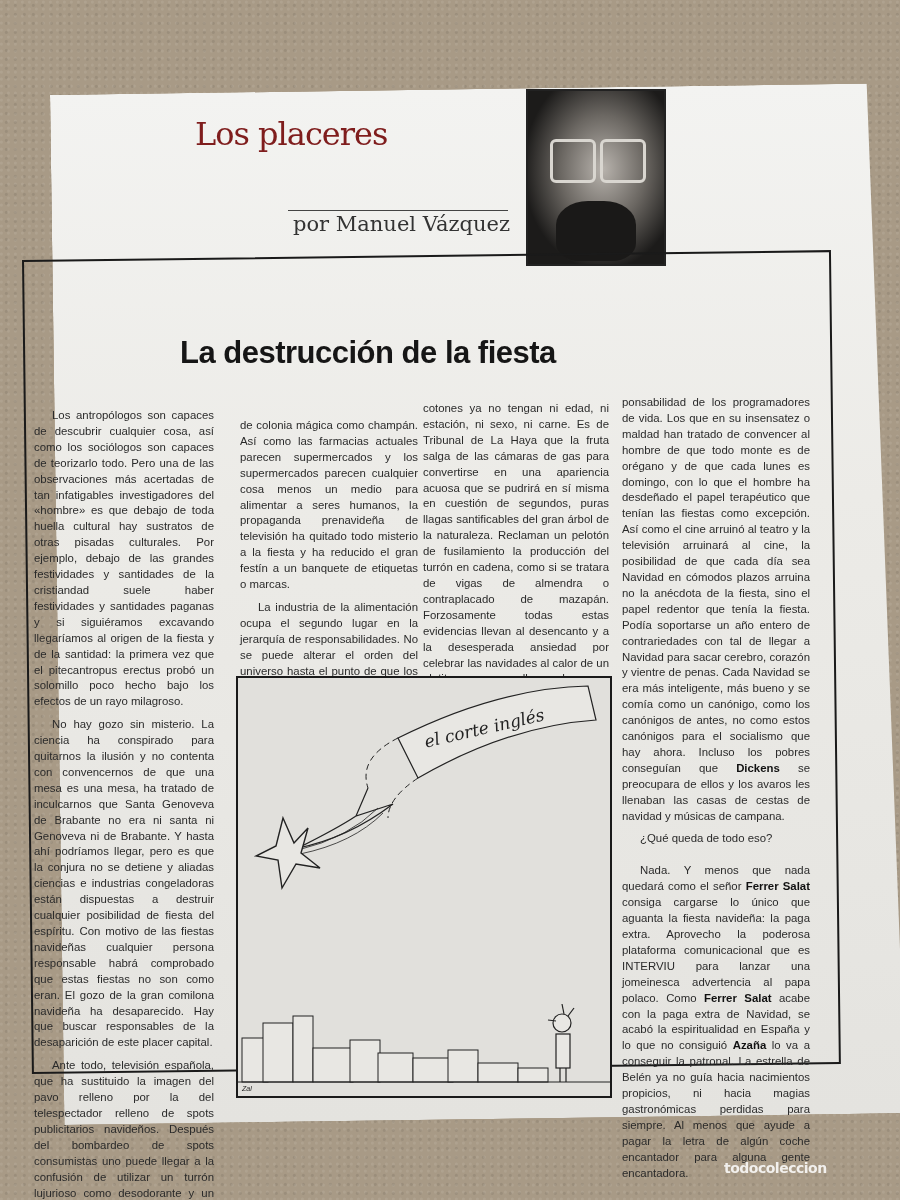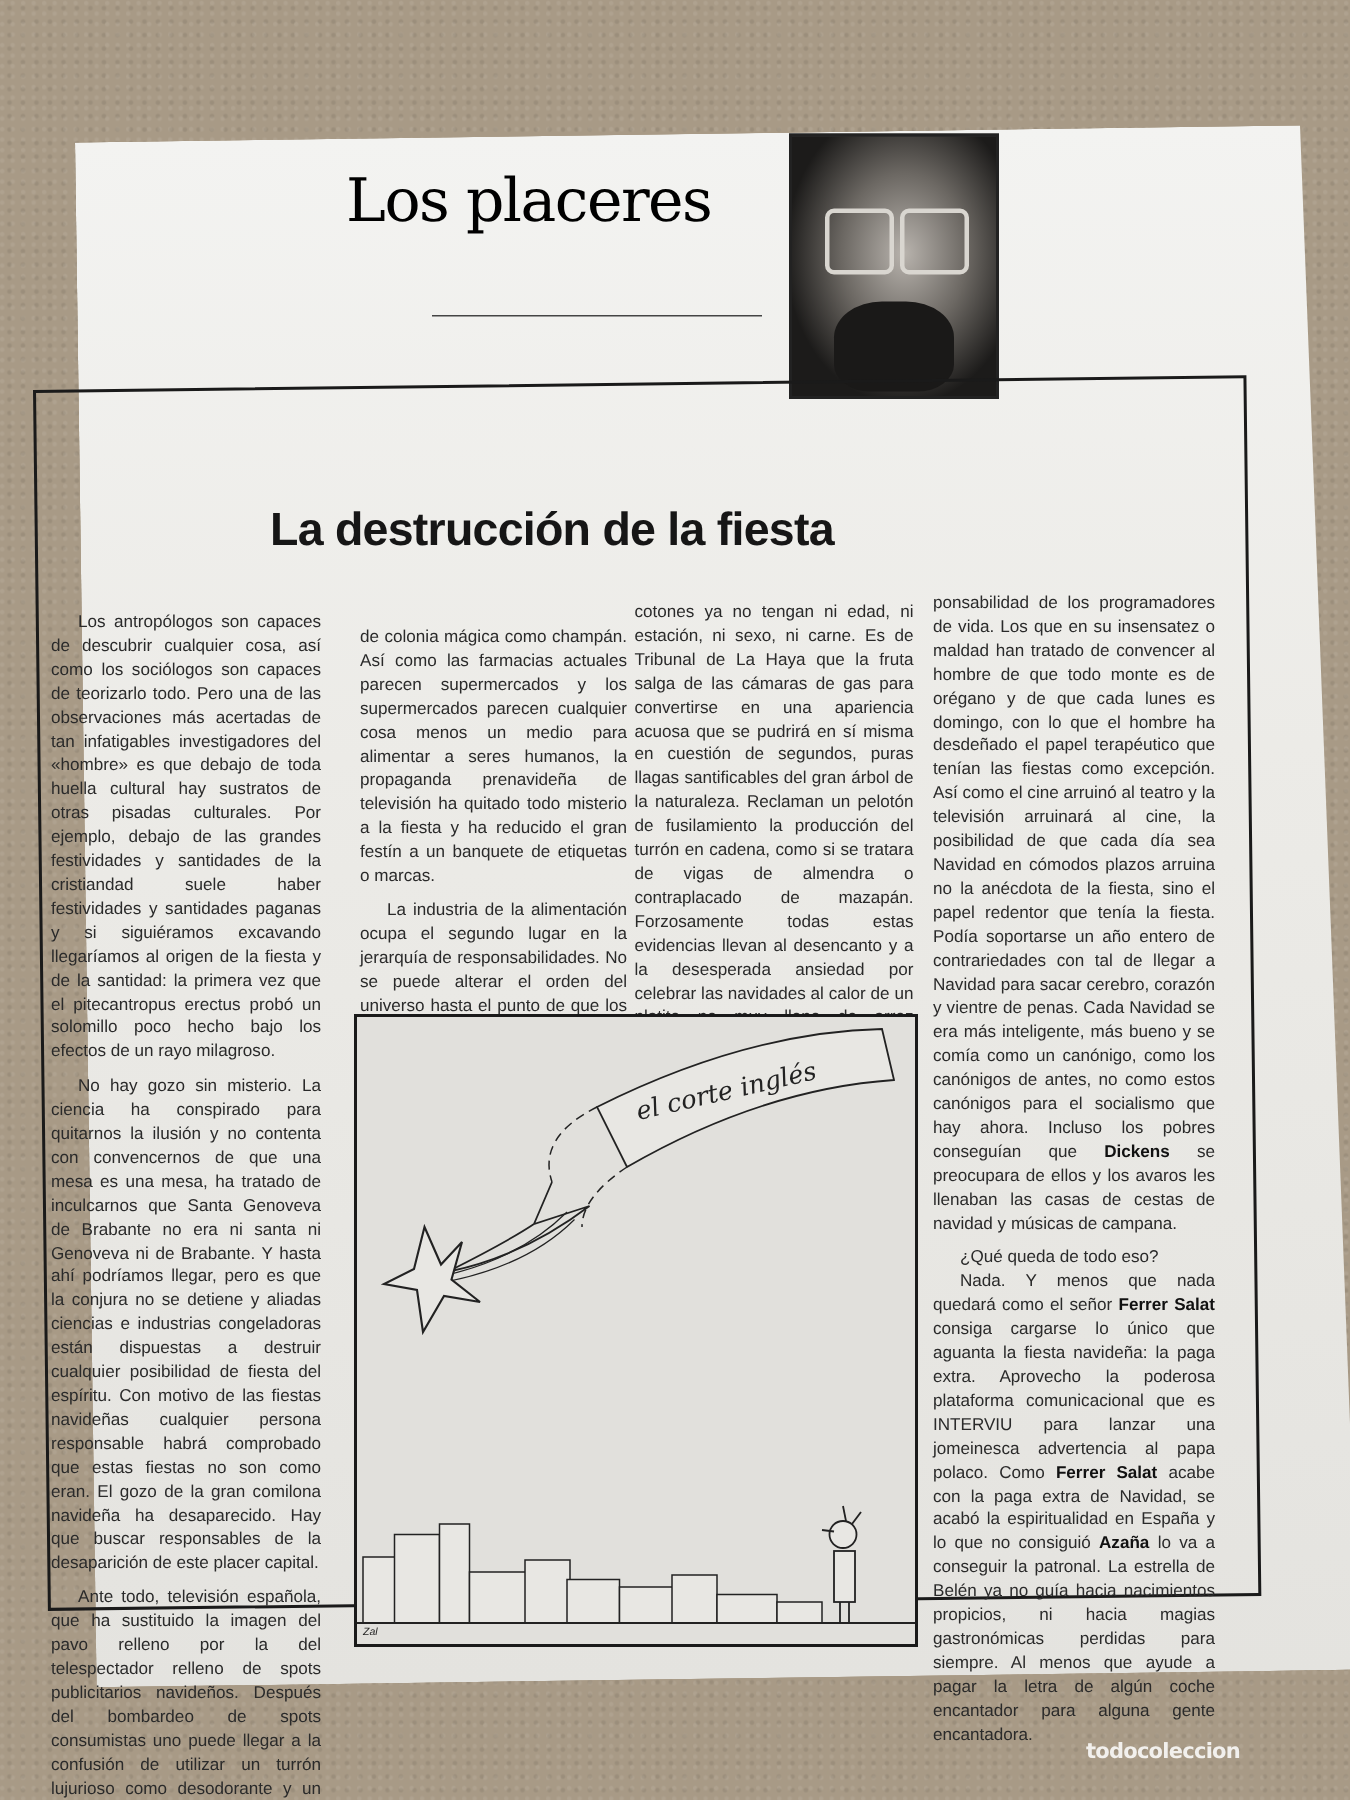--- a/index.html
+++ b/index.html
@@ -15,23 +15,23 @@
   .page {
     position: absolute; left: 42px; top: 95px; width: 860px; height: 1120px;
   }
   .paper {
     position: absolute; left: 8px; top: 0; width: 842px; height: 1030px;
     background: linear-gradient(180deg, #f3f3f1 0%, #ecebe7 40%, #e4e3df 100%);
     clip-path: polygon(0 0, 97% 0, 100% 100%, 0 100%);
     transform: rotate(-0.8deg); transform-origin: 0 0;
   }
   .masthead-title {
-    position: absolute; left: 195px; top: 113px; width: 315px; text-align: center;
-    font-family: "DejaVu Serif", serif; font-size: 40px; line-height: 42px;
-    color: #000000; letter-spacing: -1px; font-weight: normal;
+    position: absolute; left: 195px; top: 113px; width: 315px; text-align: left;
+    font-family: "DejaVu Serif", serif; font-size: 32px; line-height: 42px;
+    color: #7f1d1d; letter-spacing: -1px; font-weight: normal;
   }
   .masthead-rule {
     position: absolute; left: 288px; top: 210px; width: 220px; height: 1px; background: #444;
   }
   .byline {
     position: absolute; left: 215px; top: 212px; width: 295px; text-align: right;
     font-family: "DejaVu Serif", serif; font-size: 21px; line-height: 25px; color: #333;
   }
   .photo {
     position: absolute; left: 526px; top: 89px; width: 136px; height: 173px;
@@ -91,20 +91,21 @@
 
 <div class="page">
   <div class="paper"></div>
 </div>
 
 <div class="masthead-title">
   <div>Los placeres</div>
 </div>
 <div class="masthead-rule"></div>
 <div class="byline">
+  <div>por Manuel Vázquez</div>
 </div>
 <div class="photo">
   <div class="glasses-l"></div>
   <div class="glasses-r"></div>
   <div class="beard"></div>
 </div>
 
 <div class="frame"></div>
 
 <div class="headline">La destrucción de la fiesta</div>
@@ -120,21 +121,21 @@
   <p>La industria de la alimentación ocupa el segundo lugar en la jerarquía de responsabilidades. No se puede alterar el orden del universo hasta el punto de que los pollos sepan a pastilla mentolada y se produzcan capones con rayo laser. Es inhumano y descorazonador que las cigalas se críen en granjas de pago y que los melo-</p>
 </div>
 
 <div class="col c3">
   <p class="noindent">cotones ya no tengan ni edad, ni estación, ni sexo, ni carne. Es de Tribunal de La Haya que la fruta salga de las cámaras de gas para convertirse en una apariencia acuosa que se pudrirá en sí misma en cuestión de segundos, puras llagas santificables del gran árbol de la naturaleza. Reclaman un pelotón de fusilamiento la producción del turrón en cadena, como si se tratara de vigas de almendra o contraplacado de mazapán. Forzosamente todas estas evidencias llevan al desencanto y a la desesperada ansiedad por celebrar las navidades al calor de un platito no muy lleno de arroz hervido, con su chorrito de aceite.</p>
   <p>No hay que desdeñar la res-</p>
 </div>
 
 <div class="col c4">
   <p class="noindent"><span>ponsabilidad de los programadores de vida. Los que en su insensatez o maldad han tratado de convencer al hombre de que todo monte es de orégano y de que cada lunes es domingo, con lo que el hombre ha desdeñado el papel terapéutico que tenían las fiestas como excepción. Así como el cine arruinó al teatro y la televisión arruinará al cine, la posibilidad de que cada día sea Navidad en cómodos plazos arruina no la anécdota de la fiesta, sino el papel redentor que tenía la fiesta. Podía soportarse un año entero de contrariedades con tal de llegar a Navidad para sacar cerebro, corazón y vientre de penas. Cada Navidad se era más inteligente, más bueno y se comía como un canónigo, como los canónigos de antes, no como estos canónigos para el socialismo que hay ahora. Incluso los pobres conseguían que </span><b>Dickens</b><span> se preocupara de ellos y los avaros les llenaban las casas de cestas de navidad y músicas de campana.</span></p>
-  <p style="margin-bottom:0">¿Qué queda de todo eso?</p>
+  <p style="margin-bottom:16px">¿Qué queda de todo eso?</p>
   <p><span>Nada. Y menos que nada quedará como el señor </span><b>Ferrer Salat</b><span> consiga cargarse lo único que aguanta la fiesta navideña: la paga extra. Aprovecho la poderosa plataforma comunicacional que es INTERVIU para lanzar una jomeinesca advertencia al papa polaco. Como </span><b>Ferrer Salat</b><span> acabe con la paga extra de Navidad, se acabó la espiritualidad en España y lo que no consiguió </span><b>Azaña</b><span> lo va a conseguir la patronal. La estrella de Belén ya no guía hacia nacimientos propicios, ni hacia magias gastronómicas perdidas para siempre. Al menos que ayude a pagar la letra de algún coche encantador para alguna gente encantadora.</span></p>
 </div>
 
 <div class="cartoon">
   <svg width="372" height="418" viewBox="0 0 372 418">
 
     <path d="M160 60 Q 260 10 350 8 L 358 42 Q 270 48 180 100 Z" fill="#e8e7e3" stroke="#222" stroke-width="1.2"></path>
     <path d="M160 60 Q 120 80 130 110" fill="none" stroke="#222" stroke-width="1" stroke-dasharray="6 4"></path>
     <path d="M180 100 Q 150 120 150 140" fill="none" stroke="#222" stroke-width="1" stroke-dasharray="6 4"></path>
 

